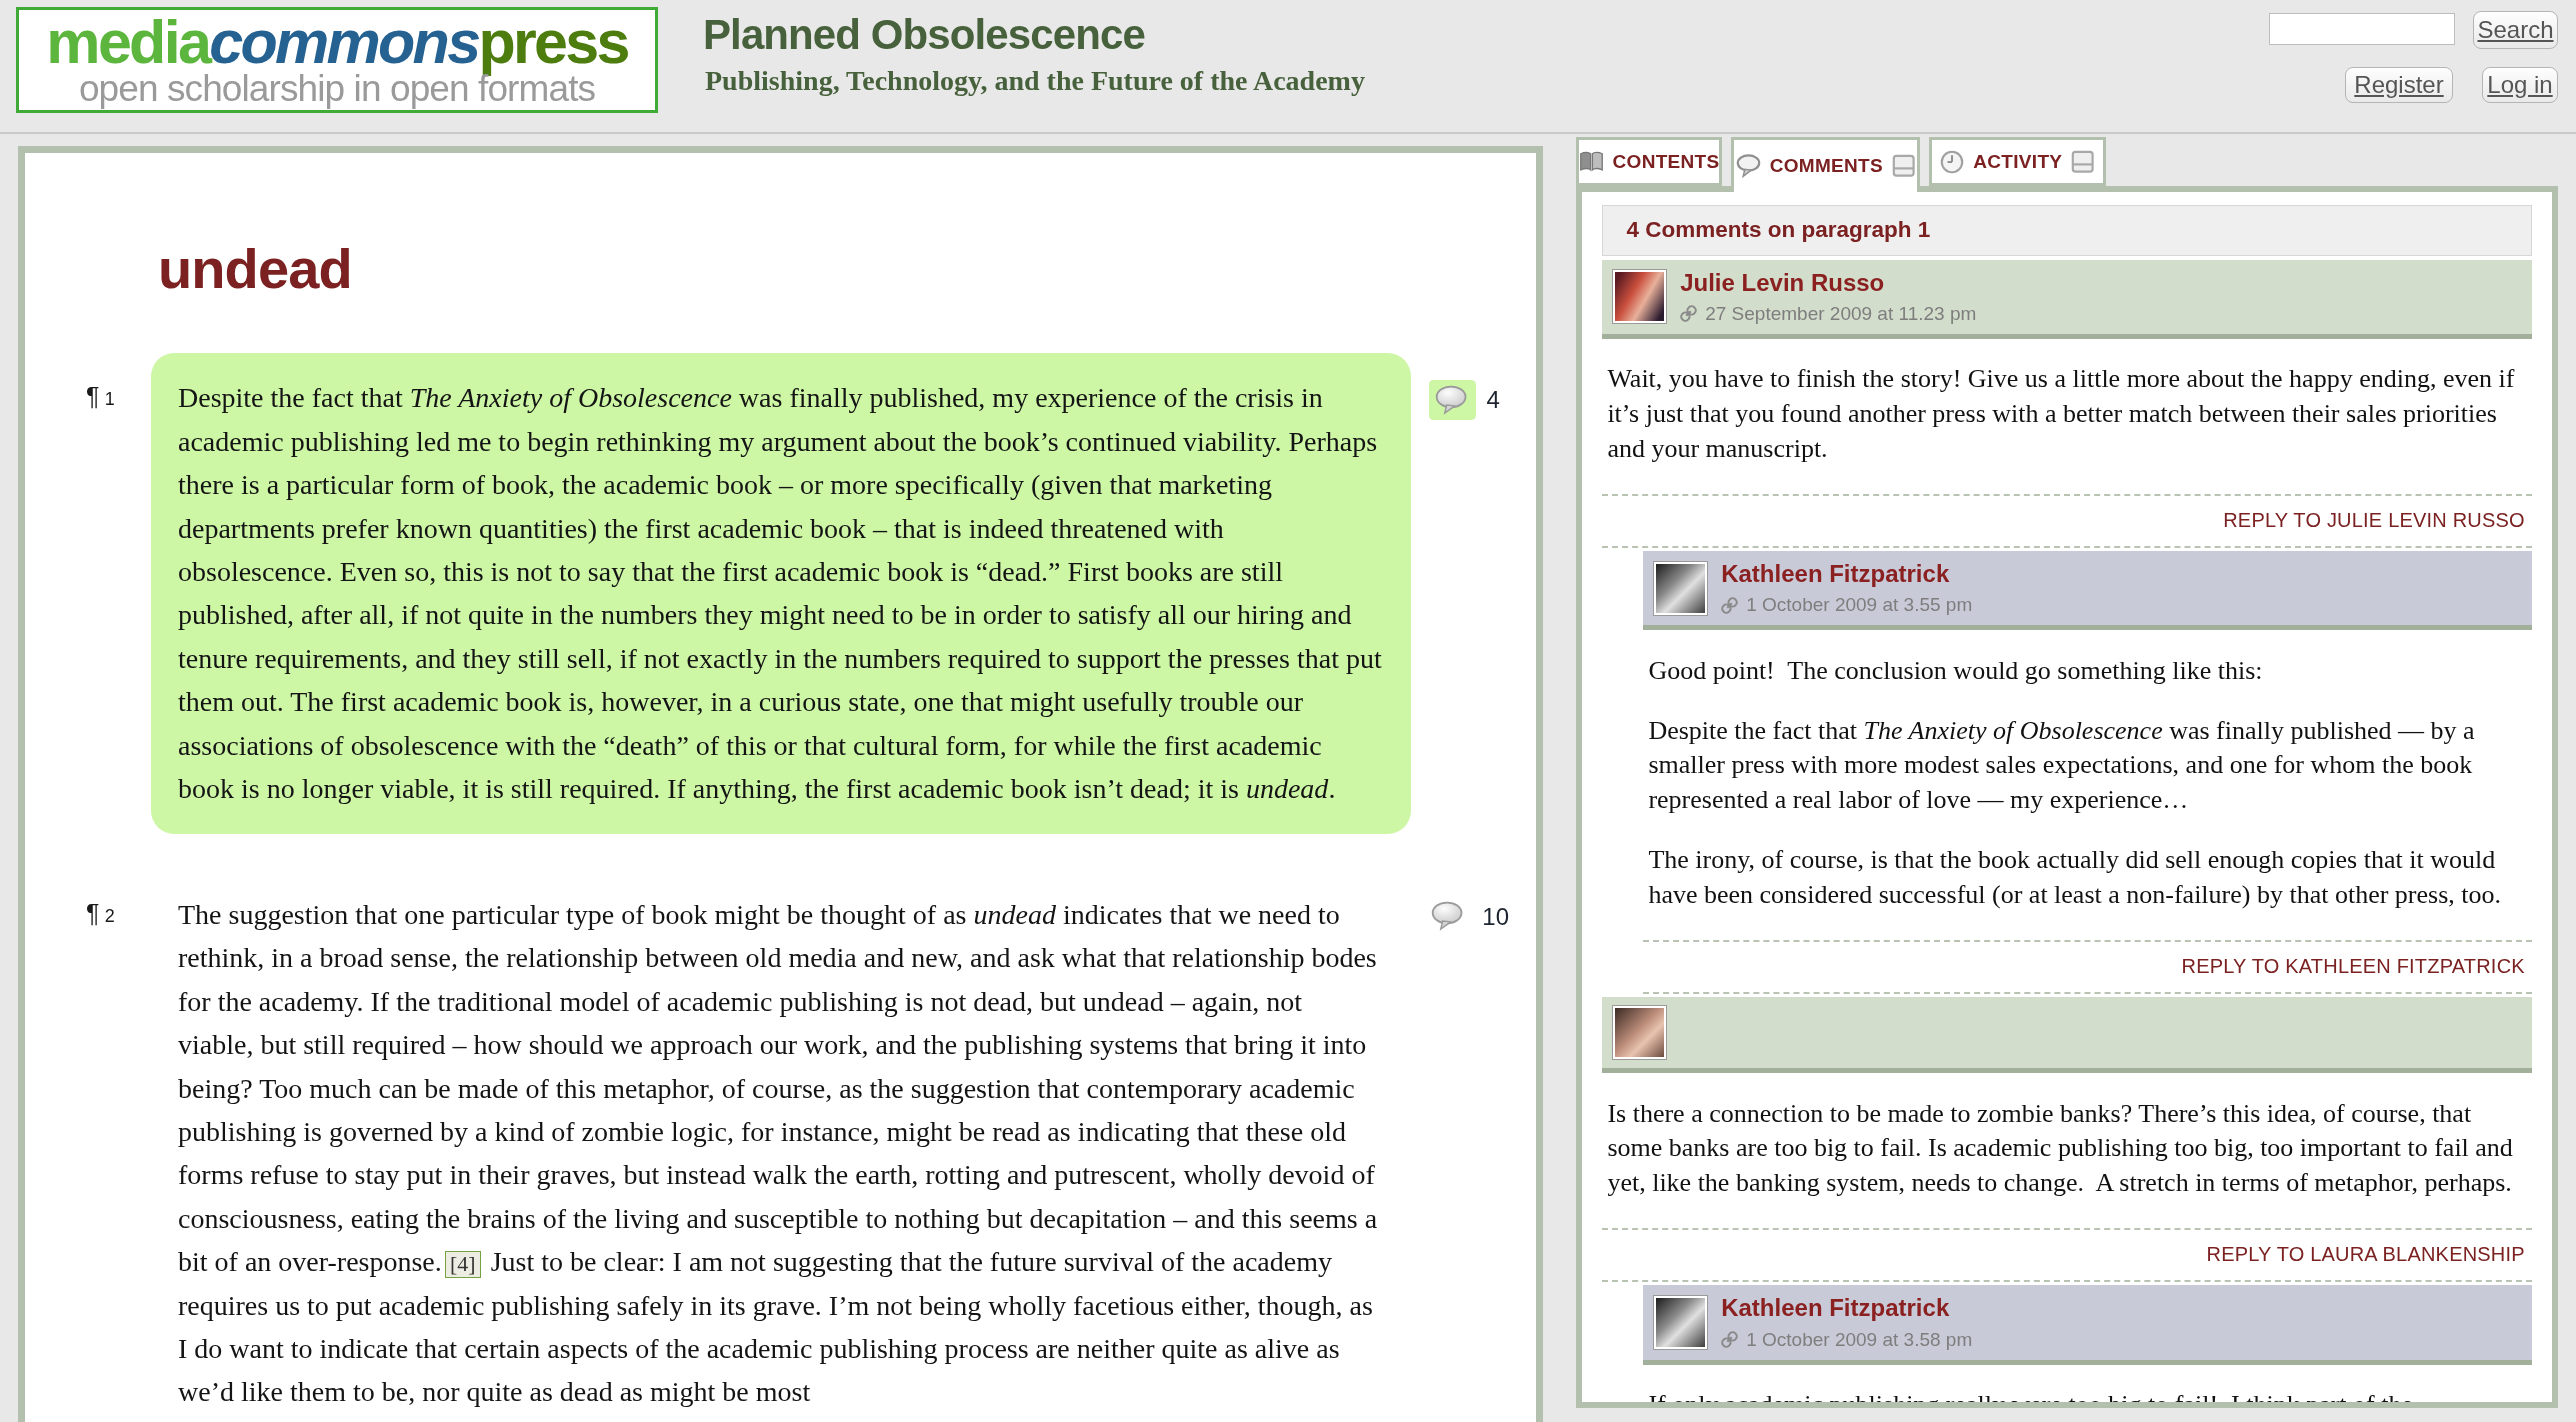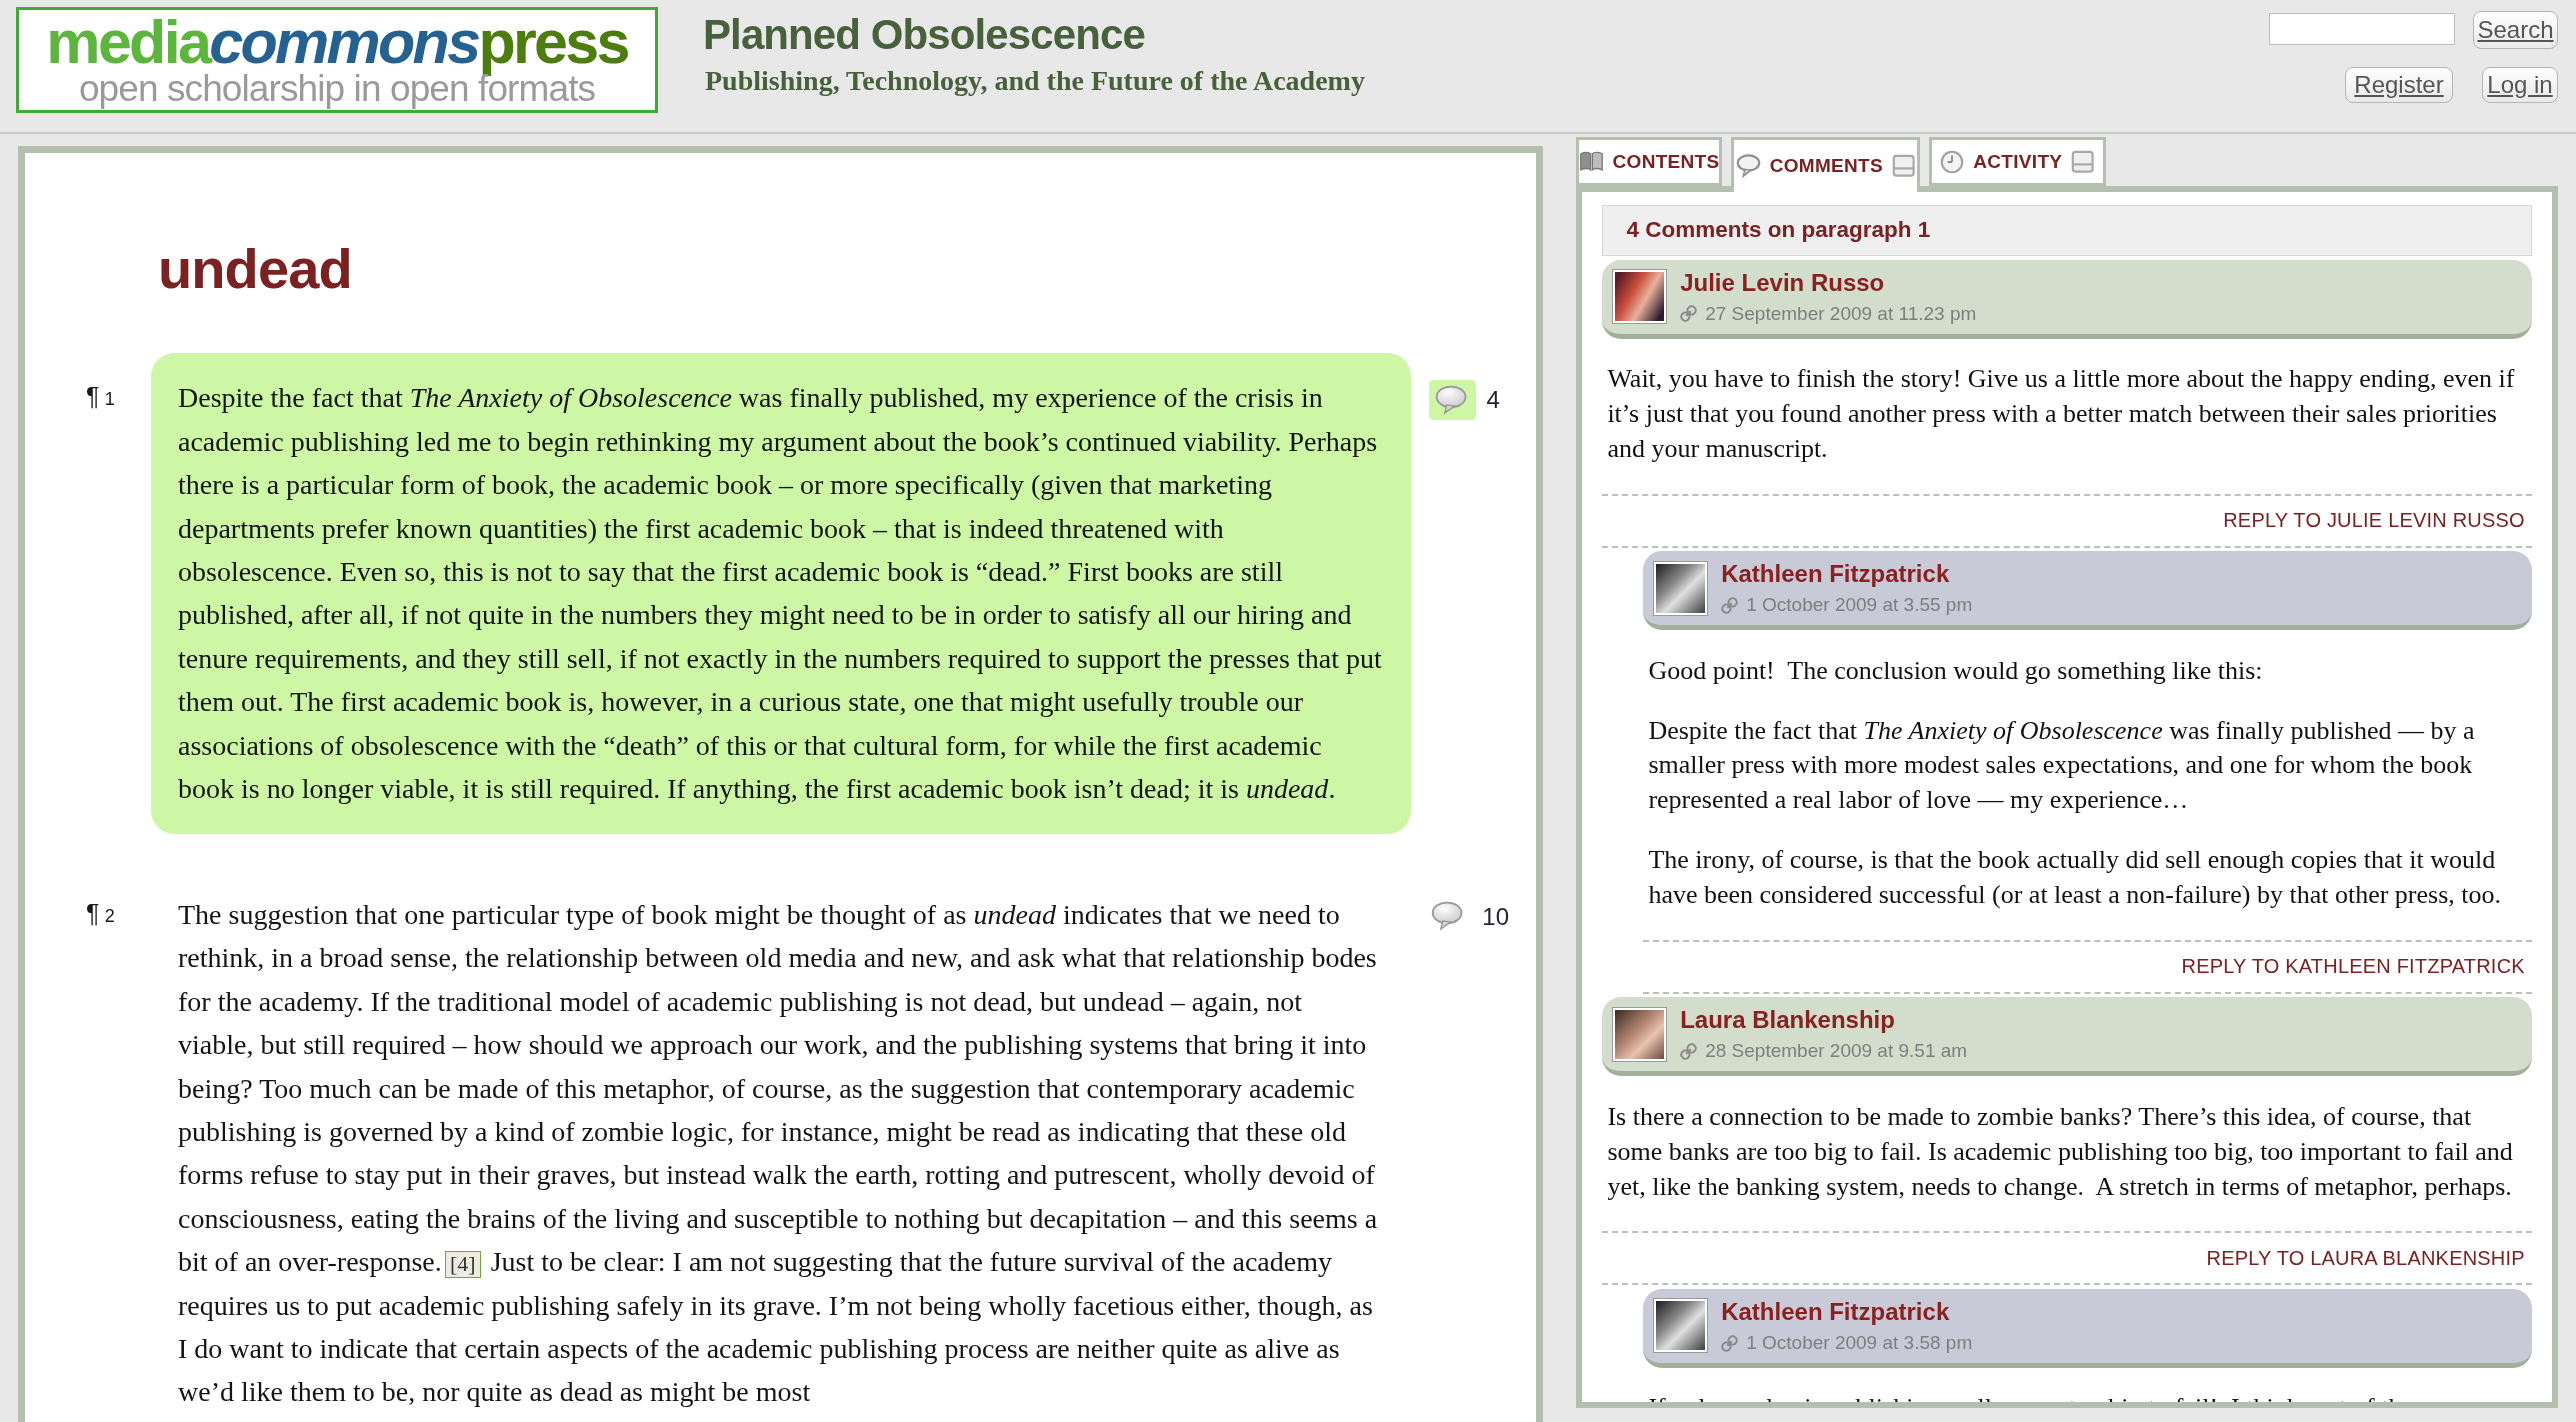--- a/index.html
+++ b/index.html
@@ -83,21 +83,21 @@
     position:absolute;left:1576px;top:186px;width:982px;height:1222px;
     background:#fff;border:6.3px solid #b3c0ad;box-sizing:border-box;overflow:hidden;z-index:2;
   }
   .comments-inner{padding:12.6px 20px 0 20px;}
   .comments-count-bar{
     background:#f0efef;border:1.8px solid #d8d6d6;color:#7b2121;
     font-weight:bold;font-size:22.5px;padding:11.7px 0 11.7px 23.4px;box-sizing:border-box;
   }
   .c-header{
     display:flex;align-items:center;gap:14.4px;padding:9px 10.8px;
-    border-bottom:5.4px solid #a2b09b;margin-top:3.6px;box-sizing:border-box;border-radius:19px;
+    border-bottom:5.4px solid #a2b09b;margin-top:3.6px;box-sizing:border-box;
   }
   .c-header.green{background:#d3ddcb;}
   .c-header.lav{background:#c9cad8;}
   .avatar{width:49px;height:49px;flex-shrink:0;border:2.7px solid #fff;outline:0.9px solid #9a9a9a;cursor:pointer;}
   .av-julie{background:linear-gradient(120deg,#5a1a22 8%,#c94f3d 38%,#e8b09a 60%,#2a1a2e 92%);}
   .av-kath{background:linear-gradient(135deg,#1c1c1c 0%,#8a8a8a 38%,#e0e0e0 58%,#3d3d3d 100%);}
   .av-laura{background:linear-gradient(135deg,#3a2a24 0%,#b98a77 45%,#e8c4ae 65%,#6b4a3f 100%);}
   .c-name{color:#8b2020;font-weight:bold;font-size:24px;cursor:pointer;}
   .c-meta{display:flex;align-items:center;gap:8px;margin-top:6.3px;font-size:19px;color:#7e7e7e;cursor:pointer;}
   .c-body{
@@ -245,31 +245,20 @@
         <p><span>Good point!&nbsp; The conclusion would go something like this:</span></p>
         <p><span>Despite the fact that </span><i>The Anxiety of Obsolescence</i><span> was finally published — by a smaller press with more modest sales expectations, and one for whom the book represented a real labor of love — my experience…</span></p>
         <p><span>The irony, of course, is that the book actually did sell enough copies that it would have been considered successful (or at least a non-failure) by that other press, too.</span></p>
       </div>
       <div class="reply-row">REPLY TO KATHLEEN FITZPATRICK</div>
     </div>
 
     <div>
       <div class="c-header green">
         <div class="avatar av-laura"></div>
-        <div>
-          <div class="c-name">Laura Blankenship</div>
-          <div class="c-meta">
-            <span class="icon-svg"><svg width="17" height="17" viewBox="0 0 19 19">
-              <path d="M7 12 L12 7" stroke="#8a8a8a" stroke-width="2.4" fill="none"></path>
-              <rect x="1.5" y="8.5" width="9" height="9" rx="4" transform="rotate(-45 6 13)" fill="none" stroke="#8a8a8a" stroke-width="2.2"></rect>
-              <rect x="8.5" y="1.5" width="9" height="9" rx="4" transform="rotate(-45 13 6)" fill="none" stroke="#8a8a8a" stroke-width="2.2"></rect>
-            </svg></span>
-            <span>28 September 2009 at 9.51 am</span>
-          </div>
-        </div>
       </div>
       <div class="c-body">
         <p><span>Is there a connection to be made to zombie banks? There’s this idea, of course, that some banks are too big to fail. Is academic publishing too big, too important to fail and yet, like the banking system, needs to change.&nbsp; A stretch in terms of metaphor, perhaps.</span></p>
       </div>
       <div class="reply-row">REPLY TO LAURA BLANKENSHIP</div>
     </div>
 
     <div class="nested">
       <div class="c-header lav">
         <div class="avatar av-kath"></div>

